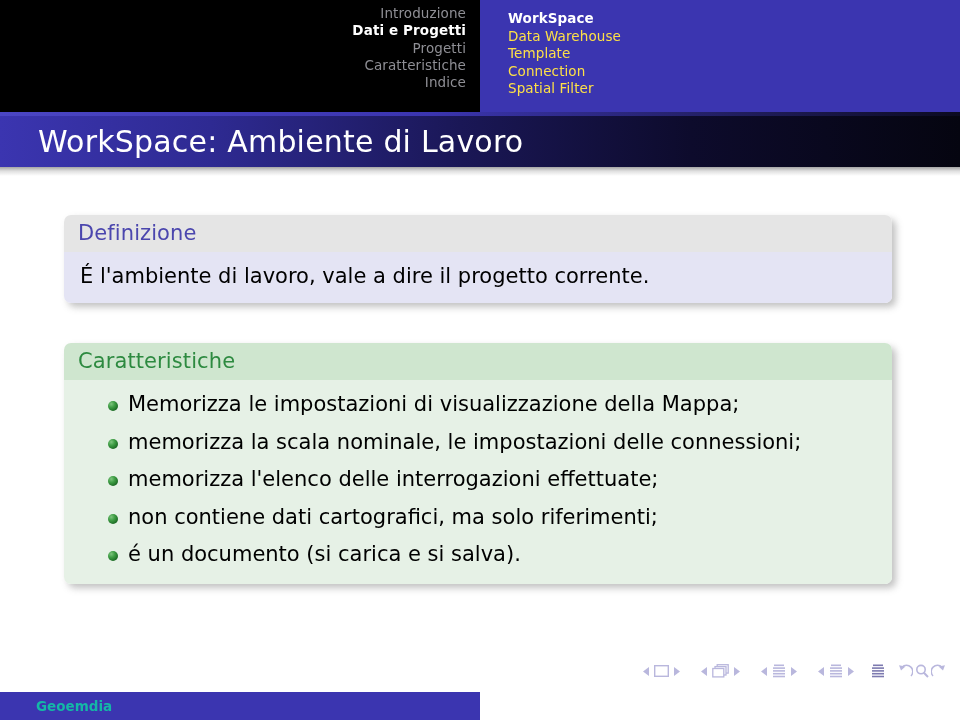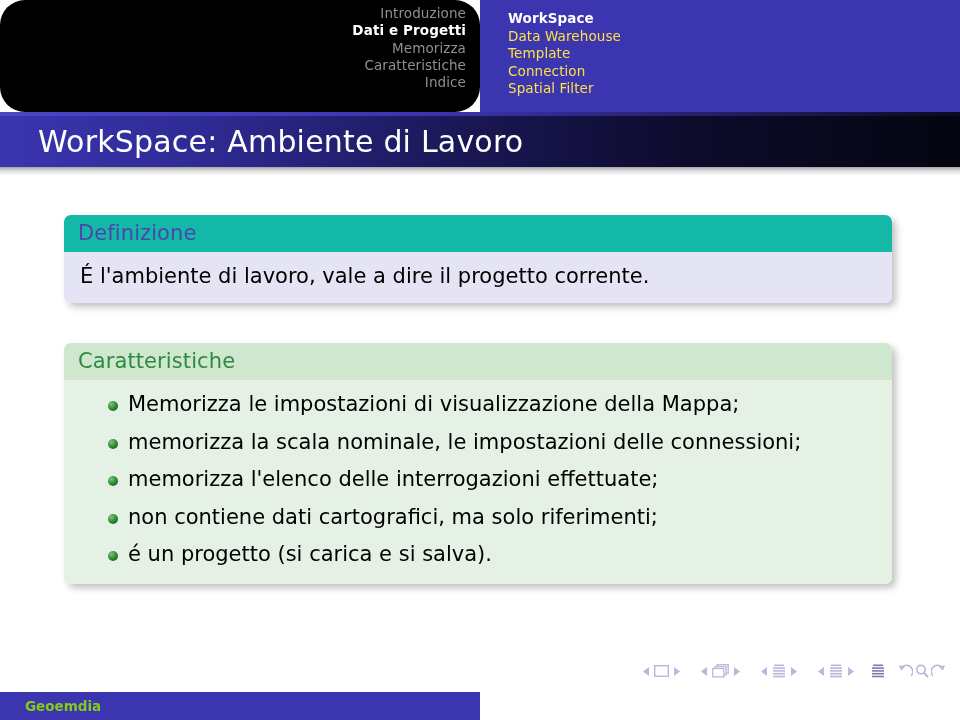--- a/index.html
+++ b/index.html
@@ -23,21 +23,20 @@
     height: 112px;
     display: flex;
   }
   .nav-sections {
     width: 480px;
     height: 112px;
     background: #000000;
     box-sizing: border-box;
     padding: 5px 14px 0 0;
     text-align: right;
-    border-radius: 25px;
   }
   .nav-subsections {
     width: 480px;
     height: 112px;
     background: #3b35b0;
     box-sizing: border-box;
     padding: 10px 0 0 28px;
     text-align: left;
   }
   .nav-item {
@@ -125,21 +124,21 @@
     line-height: 1.45;
   }
 
   
   .block-def {
     left: 64px;
     top: 33px;
     width: 828px;
   }
   .block-def .block-title {
-    background: #14b8a6;
+    background: #e5e5e5;
     color: #4b46ae;
   }
   .block-def .block-body {
     background: #e4e4f4;
     padding-left: 16px;
   }
 
   
   .block-ex {
     left: 64px;
@@ -217,38 +216,38 @@
     font-weight: bold;
     display: flex;
     align-items: center;
     justify-content: flex-end;
     padding-right: 14px;
     box-sizing: border-box;
   }
   .foot-inst {
     width: 480px;
     background: #3b35b0;
-    color: #84cc16;
+    color: #14b8a6;
     font-size: 13.5px;
     font-weight: bold;
     display: flex;
     align-items: center;
     justify-content: flex-start;
-    padding-left: 25px;
+    padding-left: 36px;
     box-sizing: border-box;
   }
 </style>
 </head>
 <body>
 
 <div class="headline">
   <div class="nav-sections">
     <div class="nav-item">Introduzione</div>
     <div class="nav-item active">Dati e Progetti</div>
-    <div class="nav-item">Memorizza</div>
+    <div class="nav-item">Progetti</div>
     <div class="nav-item">Caratteristiche</div>
     <div class="nav-item">Indice</div>
   </div>
   <div class="nav-subsections">
     <div class="nav-item active">WorkSpace</div>
     <div class="nav-item">Data Warehouse</div>
     <div class="nav-item">Template</div>
     <div class="nav-item">Connection</div>
     <div class="nav-item">Spatial Filter</div>
   </div>
@@ -284,21 +283,21 @@
         <li>
           <span class="sphere"></span>
           <span>memorizza l'elenco delle interrogazioni effettuate;</span>
         </li>
         <li>
           <span class="sphere"></span>
           <span>non contiene dati cartografici, ma solo riferimenti;</span>
         </li>
         <li>
           <span class="sphere"></span>
-          <span>é un progetto (si carica e si salva).</span>
+          <span>é un documento (si carica e si salva).</span>
         </li>
       </ul>
     </div>
   </div>
 
 </div>
 
 <div class="navsym">
 
   <div class="navgroup">

